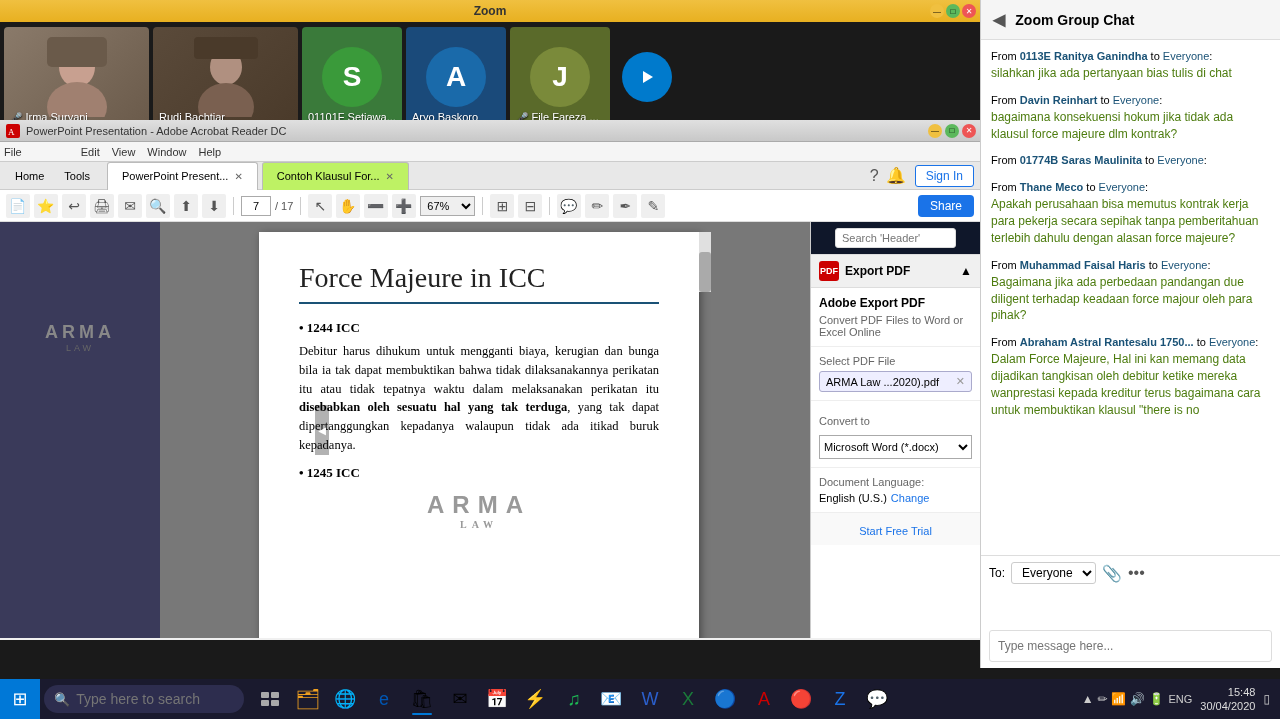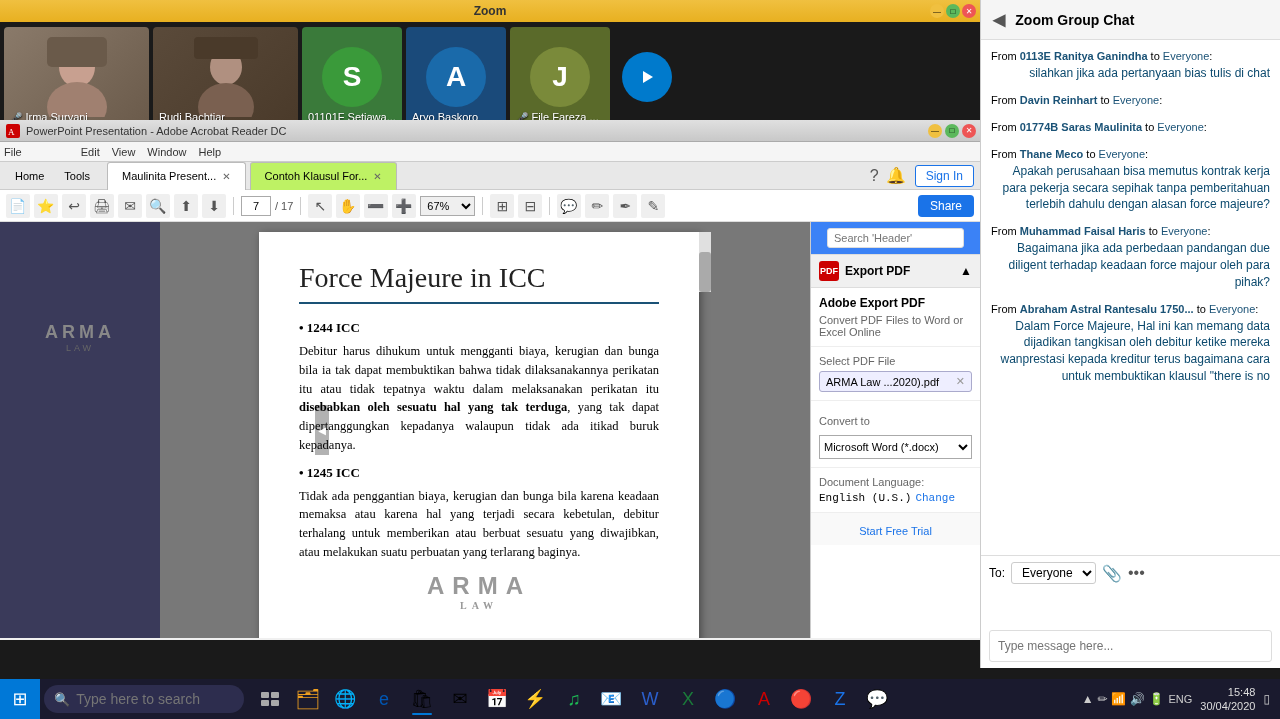--- a/index.html
+++ b/index.html
@@ -135,41 +135,41 @@
     #pdf-logo {
       text-align: center; color: #888; font-size: 22px; font-weight: bold;
       letter-spacing: 6px; margin-top: 10px;
     }
     #pdf-logo .law { font-size: 10px; letter-spacing: 4px; }
     #pdf-right-panel {
       width: 170px; background: white; border-left: 1px solid #ccc;
       display: flex; flex-direction: column; overflow-y: auto;
     }
     .right-panel-header {
-      background: #3b82f6; padding: 6px 16px; font-size: 11px;
+      background: #0f172a; padding: 6px 24px; font-size: 11px;
       border-bottom: 1px solid #ddd; display: flex; align-items: center; gap: 6px;
     }
     .export-pdf-btn {
       display: flex; align-items: center; justify-content: space-between;
       padding: 6px 8px; cursor: pointer; font-size: 12px; font-weight: 600;
       background: #f0f0f0; border-bottom: 1px solid #ddd;
     }
     .panel-section { padding: 8px; font-size: 11px; border-bottom: 1px solid #eee; }
     .panel-label { color: #666; margin-bottom: 4px; font-size: 11px; }
     .file-badge {
       background: #eef; border: 1px solid #aac; border-radius: 3px;
       padding: 3px 6px; font-size: 11px; display: flex; align-items: center;
       justify-content: space-between; margin-top: 4px;
     }
     .convert-to { margin-top: 6px; }
     .convert-select {
       width: 100%; height: 24px; border: 1px solid #aaa; font-size: 11px;
       background: white; margin-top: 4px;
     }
-    .doc-lang { display: flex; align-items: center; gap: 4px; margin-top: 4px; font-family: Liberation Mono, monospace; }
+    .doc-lang { display: flex; align-items: center; gap: 4px; margin-top: 4px; }
     .change-link { color: #1a73e8; cursor: pointer; font-size: 11px; }
     .pdf-forms-section {
       padding: 8px; font-size: 11px; text-align: center; background: #f9f9f9;
     }
     .pdf-forms-section .title { font-weight: 600; margin-bottom: 4px; font-size: 12px; }
     .start-trial { color: #1a73e8; cursor: pointer; font-size: 11px; margin-top: 4px; display: block; }
     #pdf-scrollbar {
       width: 12px; background: #e0e0e0; flex-shrink: 0;
     }
     .scroll-thumb { width: 100%; height: 40px; background: #aaa; border-radius: 3px; margin-top: 20px; }
@@ -194,21 +194,21 @@
       display: flex; align-items: center; padding: 0 12px; font-size: 14px; font-weight: 600;
     }
     #chat-header .back-btn { margin-right: 10px; cursor: pointer; color: #555; font-size: 16px; }
     #chat-messages {
       flex: 1; overflow-y: auto; padding: 10px 10px; display: flex; flex-direction: column; gap: 12px;
     }
     .chat-msg { font-size: 12px; }
     .chat-msg .from-line { margin-bottom: 3px; font-size: 11px; }
     .chat-msg .from-name { font-weight: bold; color: #1a5276; }
     .chat-msg .to-name { color: #1a5276; }
-    .chat-msg .msg-text { color: #0c4a6e; line-height: 1.4; text-align: right; }
+    .chat-msg .msg-text { color: #4d7c0f; line-height: 1.4; }
     #chat-footer {
       border-top: 1px solid #ddd; padding: 6px 8px;
     }
     .to-line {
       display: flex; align-items: center; gap: 6px; margin-bottom: 6px; font-size: 12px;
     }
     .to-select {
       border: 1px solid #ccc; border-radius: 3px; padding: 2px 6px;
       font-size: 12px; background: white; cursor: pointer;
     }
@@ -371,21 +371,21 @@
     <span style="cursor:pointer;">View</span>
     <span style="cursor:pointer;">Window</span>
     <span style="cursor:pointer;">Help</span>
   </div>
 
   <div id="acrobat-top-toolbar">
     <button class="top-tb-btn">Home</button>
     <button class="top-tb-btn">Tools</button>
     <div style="display:flex; align-items:stretch; margin-left:4px; height:28px; gap:2px;">
       <div class="acrobat-tab active">
-        <span style="max-width:120px; overflow:hidden; white-space:nowrap; text-overflow:ellipsis;">Maulinita Present...</span>
+        <span style="max-width:120px; overflow:hidden; white-space:nowrap; text-overflow:ellipsis;">PowerPoint Present...</span>
         <span class="tab-close">✕</span>
       </div>
       <div class="acrobat-tab">
         <span style="max-width:110px; overflow:hidden; white-space:nowrap; text-overflow:ellipsis;">Contoh Klausul For...</span>
         <span class="tab-close">✕</span>
       </div>
     </div>
     <div style="margin-left:auto; display:flex; align-items:center; gap:8px;">
       <span class="help-icon">?</span>
       <span class="notif-icon">🔔</span>
@@ -443,23 +443,20 @@
         <h1>Force Majeure in ICC</h1>
         <hr>
         <div class="bullet">
           <div class="bullet-title">• <span>1244 ICC</span></div>
           <p>
             Debitur harus dihukum untuk mengganti biaya, kerugian dan bunga bila ia tak dapat membuktikan bahwa tidak dilaksanakannya perikatan itu atau tidak tepatnya waktu dalam melaksanakan perikatan itu <strong>disebabkan oleh sesuatu hal yang tak terduga</strong>, yang tak dapat dipertanggungkan kepadanya walaupun tidak ada itikad buruk kepadanya.
           </p>
         </div>
         <div class="bullet">
           <div class="bullet-title">• <span>1245 ICC</span></div>
-          <p>
-            Tidak ada penggantian biaya, kerugian dan bunga bila karena keadaan memaksa atau karena hal yang terjadi secara kebetulan, debitur terhalang untuk memberikan atau berbuat sesuatu yang diwajibkan, atau melakukan suatu perbuatan yang terlarang baginya.
-          </p>
         </div>
         <div id="pdf-logo">
           <div style="color:#999; letter-spacing:8px; font-size:24px; font-family:'Arial',sans-serif;">ARMA</div>
           <div class="law" style="color:#999; letter-spacing:5px;">LAW</div>
         </div>
       </div>
 
       <div id="pdf-scrollbar">
         <div class="scroll-thumb"></div>
       </div>
@@ -520,20 +517,21 @@
         to <span class="to-name">Everyone</span>:
       </div>
       <div class="msg-text">silahkan jika ada pertanyaan bias tulis di chat</div>
     </div>
 
     <div class="chat-msg">
       <div class="from-line">
         From <span class="from-name">Davin Reinhart</span>
         to <span class="to-name">Everyone</span>:
       </div>
+      <div class="msg-text">bagaimana konsekuensi hokum jika tidak ada klausul force majeure dlm kontrak?</div>
     </div>
 
     <div class="chat-msg">
       <div class="from-line">
         From <span class="from-name">01774B Saras Maulinita</span>
         to <span class="to-name">Everyone</span>:
       </div>
     </div>
 
     <div class="chat-msg">

